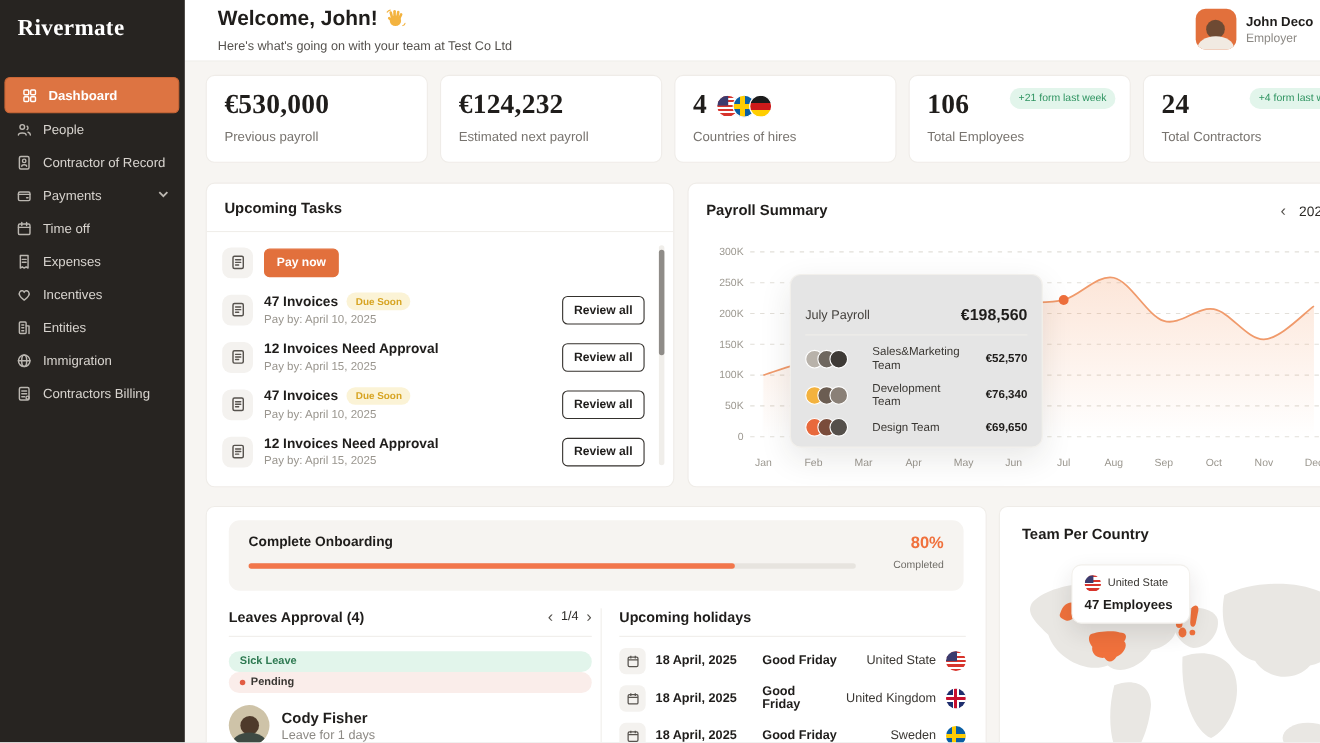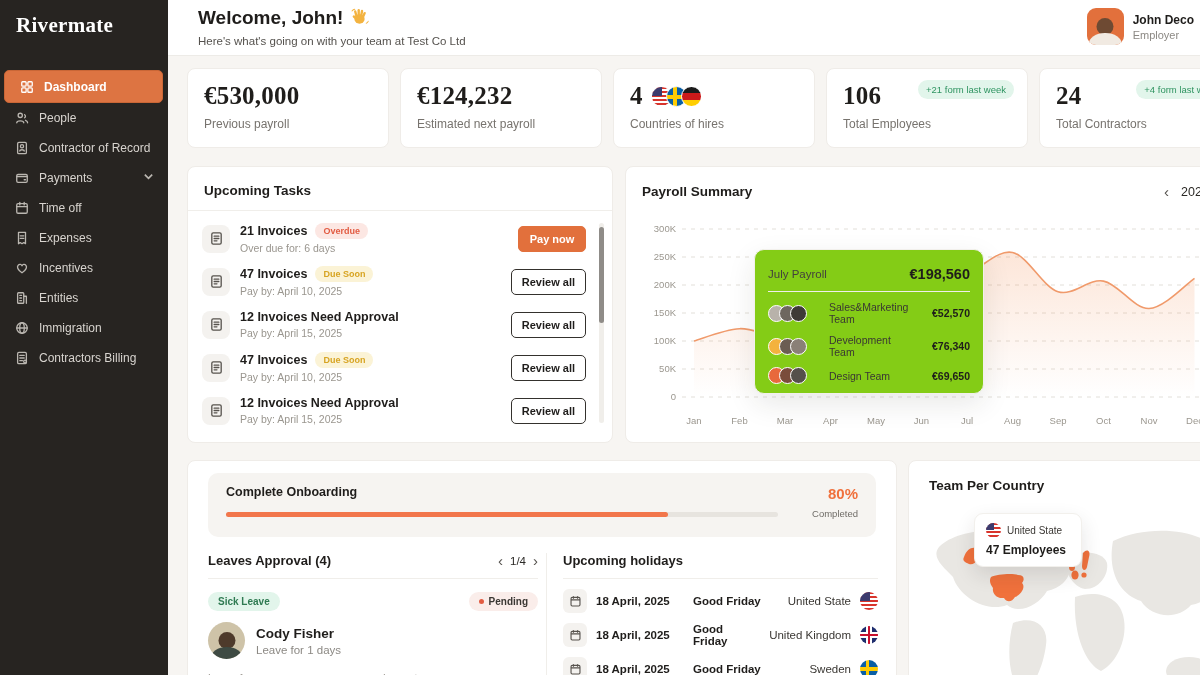--- a/index.html
+++ b/index.html
@@ -70,21 +70,21 @@
   .task-scroll { position:absolute; right:8px; top:56px; width:5px; height:200px; background:#F0EEEA; border-radius:3px; }
   .task-thumb { position:absolute; left:0; top:4px; width:5px; height:96px; background:#8F8C88; border-radius:3px; }
 
   
   .payroll-card { left:625px; top:166px; width:600px; height:277px; }
   .payroll-head { position:absolute; left:16px; top:15px; }
   .year-nav { position:absolute; left:538px; top:17px; display:flex; align-items:center; gap:12px; font-size:12.5px; color:#2B2926; white-space:nowrap; }
   .chev { font-size:15px; color:#55524E; cursor:pointer; line-height:1; }
   .chart-svg { position:absolute; left:16px; top:52px; }
   .chart-svg text.tick { font-family:"Liberation Sans",sans-serif; font-size:9.5px; fill:#9B978F; }
-  .chart-tooltip { position:absolute; left:128px; top:82px; width:230px; background:#84cc16; border-radius:10px; box-shadow:0 10px 28px rgba(40,35,30,.10); border:1px solid #F2F0EC; padding:16px 13px 9px; z-index:3; }
+  .chart-tooltip { position:absolute; left:92px; top:82px; width:230px; background:#e5e5e5; border-radius:10px; box-shadow:0 10px 28px rgba(40,35,30,.10); border:1px solid #F2F0EC; padding:29px 13px 9px; z-index:3; }
   .ct-head { display:flex; justify-content:space-between; align-items:center; padding-bottom:9px; border-bottom:1px solid #F0EEEA; }
   .ct-title { font-size:11.5px; color:#44413D; }
   .ct-total { font-size:14.5px; font-weight:700; }
   .ct-row { display:flex; align-items:center; margin-top:9px; gap:19px; }
   .trio { display:flex; width:42px; flex:0 0 42px; }
   .trio i { width:17px; height:17px; border-radius:50%; border:1.5px solid #fff; display:block; }
   .trio i + i { margin-left:-6px; }
   .ct-row:nth-of-type(2) .trio i:nth-child(1){background:#B8B2AA;} .ct-row:nth-of-type(2) .trio i:nth-child(2){background:#6E675F;} .ct-row:nth-of-type(2) .trio i:nth-child(3){background:#3E3A36;}
   .ct-row:nth-of-type(3) .trio i:nth-child(1){background:#F3B23E;} .ct-row:nth-of-type(3) .trio i:nth-child(2){background:#6B5D52;} .ct-row:nth-of-type(3) .trio i:nth-child(3){background:#8A8077;}
   .ct-row:nth-of-type(4) .trio i:nth-child(1){background:#E8693C;} .ct-row:nth-of-type(4) .trio i:nth-child(2){background:#7A4C3B;} .ct-row:nth-of-type(4) .trio i:nth-child(3){background:#55504B;}
@@ -100,21 +100,21 @@
   .ob-fill { position:absolute; left:0; top:0; bottom:0; width:80%; border-radius:3px; background:#F2764B; }
   .ob-right { width:66px; text-align:right; }
   .ob-pct { font-size:15px; font-weight:700; color:#F0703C; }
   .ob-completed { font-size:9.5px; color:#6F6C67; margin-top:6px; }
   .col-divider { position:absolute; left:358px; top:92px; bottom:0; width:1px; background:#F0EEEA; }
 
   .leaves-col { position:absolute; left:20px; top:92px; width:330px; }
   .col-head { display:flex; align-items:center; justify-content:space-between; }
   .pager { display:flex; align-items:center; gap:7px; font-size:11.5px; color:#2B2926; }
   .col-rule { height:1px; background:#F0EEEA; margin-top:10px; }
-  .leave-badges { display:flex; justify-content:space-between; margin-top:13px; }
+  .leave-badges { display:flex; justify-content:center; margin-top:13px;flex-direction:column; }
   .badge-mint { background:#E2F5EB; color:#2F7A52; font-size:10px; font-weight:700; padding:4px 10px; border-radius:10px; }
   .badge-pending { background:#FAEDEA; color:#3A3733; font-size:10px; font-weight:700; padding:4px 10px; border-radius:10px; display:flex; align-items:center; gap:5px; }
   .badge-pending::before { content:""; width:5px; height:5px; border-radius:50%; background:#E25C43; }
   .leave-person { display:flex; align-items:center; gap:11px; margin-top:11px; }
   .leave-avatar { width:37px; height:37px; border-radius:50%; background:#CEC3A8; position:relative; overflow:hidden; flex:0 0 37px; }
   .leave-avatar.silhouette::before { background:#4E3A2B; }
   .leave-avatar.silhouette::after { background:#3E4A43; }
   .leave-name { font-size:13.5px; font-weight:700; }
   .leave-sub { font-size:11.5px; color:#8C8984; margin-top:3px; }
   .leave-labels { display:flex; margin-top:13px; font-size:10.5px; color:#9A968F; }
@@ -310,27 +310,20 @@
     <div class="tasks-head"><span class="card-title">Upcoming Tasks</span></div>
     <div class="task-list">
 
       <div class="task-row">
         <span class="task-iconbox">
             <svg viewBox="0 0 16 16">
               <rect x="3" y="2" width="10" height="12" rx="1.5"></rect>
               <path d="M5.5 5.5 h5 M5.5 8 h5 M5.5 10.5 h3"></path>
             </svg>
           </span>
-        <span class="task-info">
-          <span class="task-title-row">
-            <span class="task-title">21 Invoices</span>
-            <span class="task-badge" data-badge="overdue">Overdue</span>
-          </span>
-          <span class="task-due" style="display:block">Over due for: 6 days</span>
-        </span>
         <button class="task-action" data-variant="primary">Pay now</button>
       </div>
 
       <div class="task-row">
         <span class="task-iconbox">
             <svg viewBox="0 0 16 16">
               <rect x="3" y="2" width="10" height="12" rx="1.5"></rect>
               <path d="M5.5 5.5 h5 M5.5 8 h5 M5.5 10.5 h3"></path>
             </svg>
           </span>

